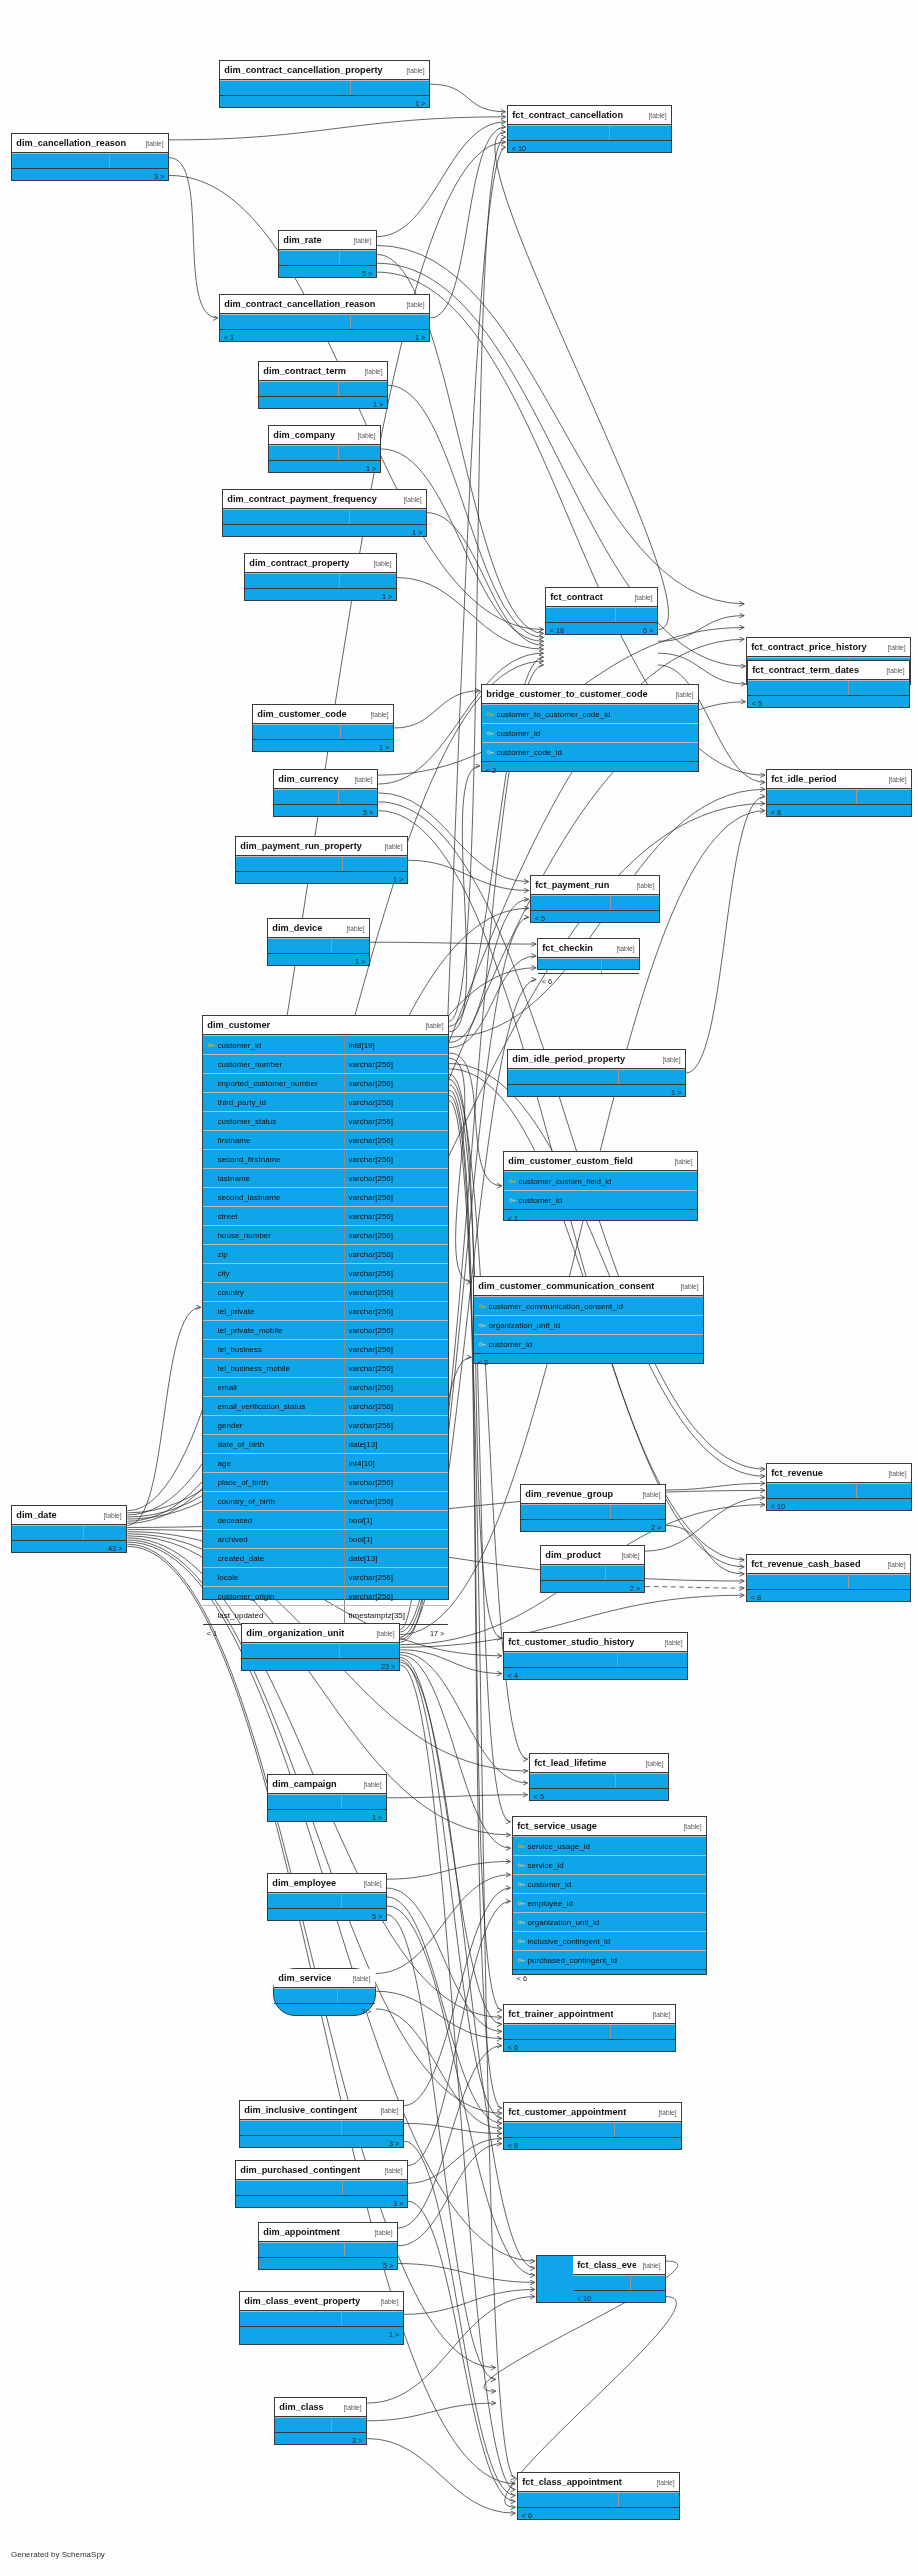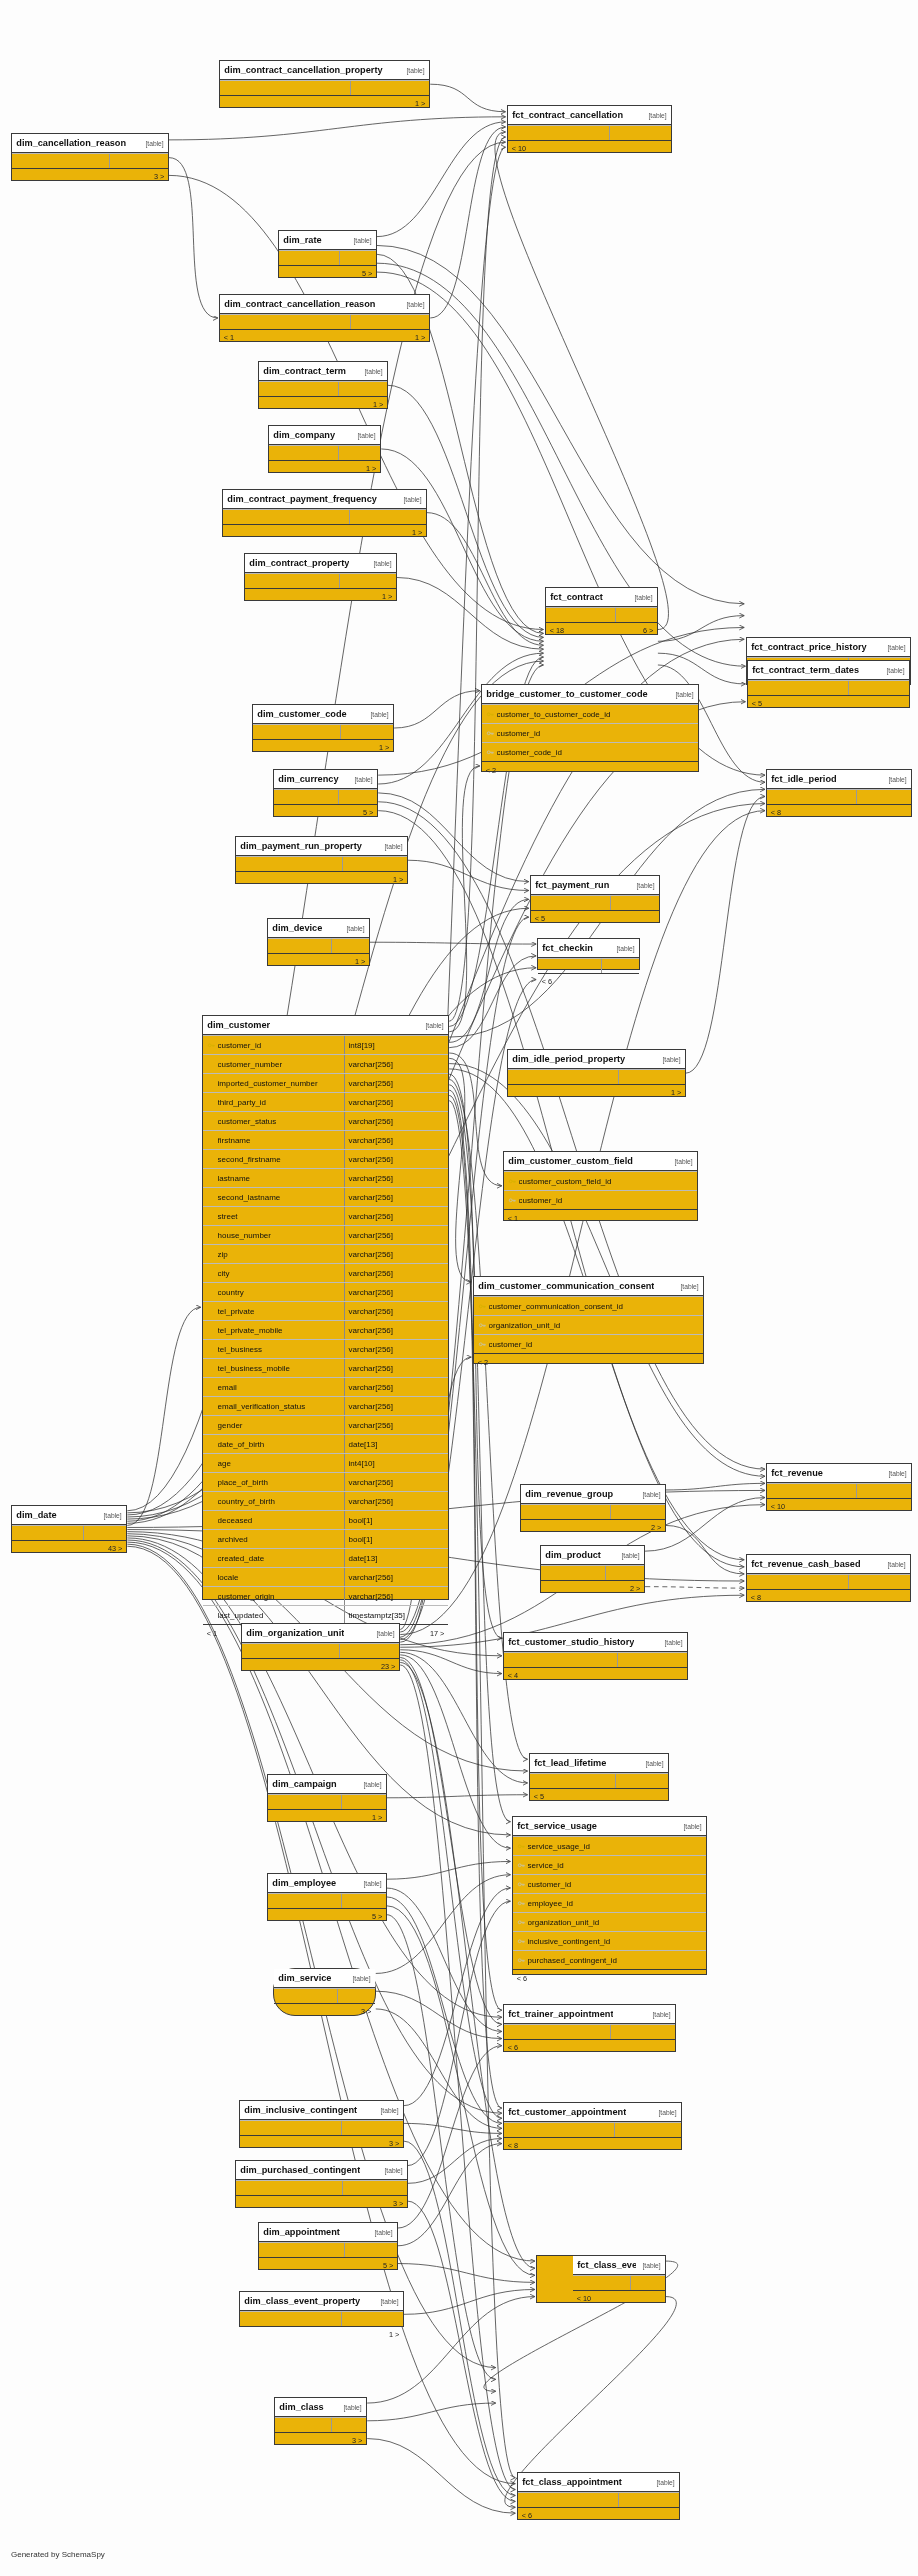--- a/index.html
+++ b/index.html
@@ -1,19 +1,19 @@
 <!DOCTYPE html>
 <html style="font-size:9.8px"><head>
 <meta charset="utf-8">
 <style>
   html,body{margin:0;padding:0;background:#ffffff;}
   #canvas{position:relative;width:918px;height:2576px;background:#fdfdfd;
           font-family:"Liberation Sans", sans-serif;overflow:hidden;}
   #wires{position:absolute;left:0;top:0;z-index:0;}
-  .tnode{position:absolute;z-index:2;background:#eab308;border:0.6px solid #3a3a3a;
+  .tnode{position:absolute;z-index:2;background:#0ea5e9;border:0.6px solid #3a3a3a;
          box-sizing:border-box;font-size:8px;color:#111;}
   .thead{display:flex;align-items:center;justify-content:space-between;height:18.4px;
          padding:0 4.3px;border-bottom:0.6px solid #3a3a3a;background:#ffffff;}
   .tname{font-weight:bold;font-size:9.2px;white-space:nowrap;overflow:hidden;}
   .tlabel{font-size:6.7px;color:#555;margin-left:6.1px;white-space:nowrap;}
   .trow{display:flex;align-items:center;height:18px;border-top:0.6px solid #bbb;
         padding:0 0 0 2.4px;white-space:nowrap;overflow:hidden;}
   .trow:first-of-type{border-top:none;}
   .trow .icon{width:12.2px;display:inline-flex;justify-content:center;flex:none;}
   .trow .cname{flex:1;overflow:hidden;padding-right:3.7px;}
@@ -998,21 +998,21 @@
       </div>
       <div class="trow ph">
         <span class="cellA"></span>
         <span class="cellB"></span>
       </div>
       <div class="tfoot">
         <span>&lt; 10</span>
         <span></span>
       </div>
     </div>
-    <div class="tnode" style="left: 239px; top: 2291px; width: 165px; height: 36px;">
+    <div class="tnode" style="left: 239px; top: 2291px; width: 165px; height: 54px;">
       <div class="thead">
         <span class="tname">dim_class_event_property</span>
         <span class="tlabel">[table]</span>
       </div>
       <div class="trow ph">
         <span class="cellA"></span>
         <span class="cellB"></span>
       </div>
       <div class="tfoot">
         <span></span>

